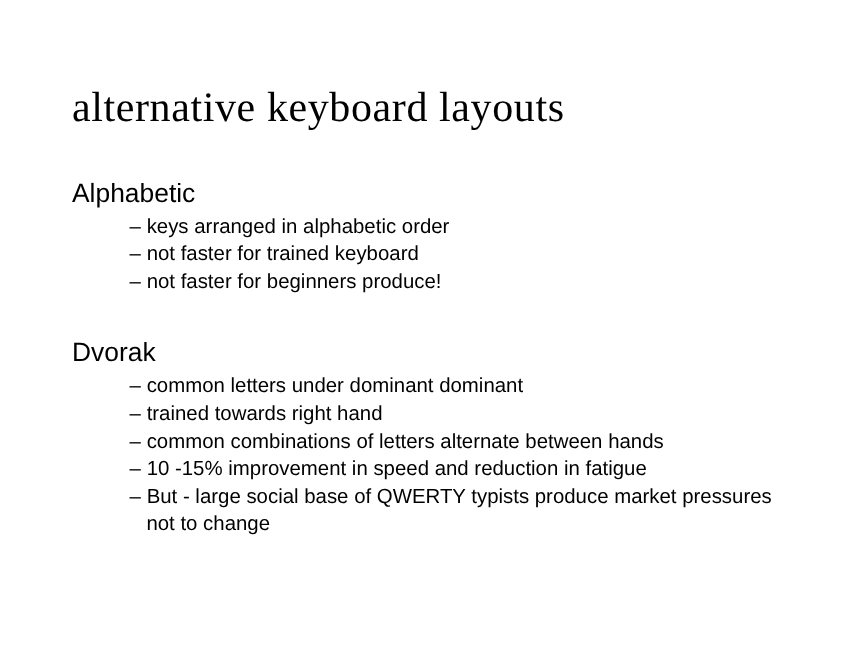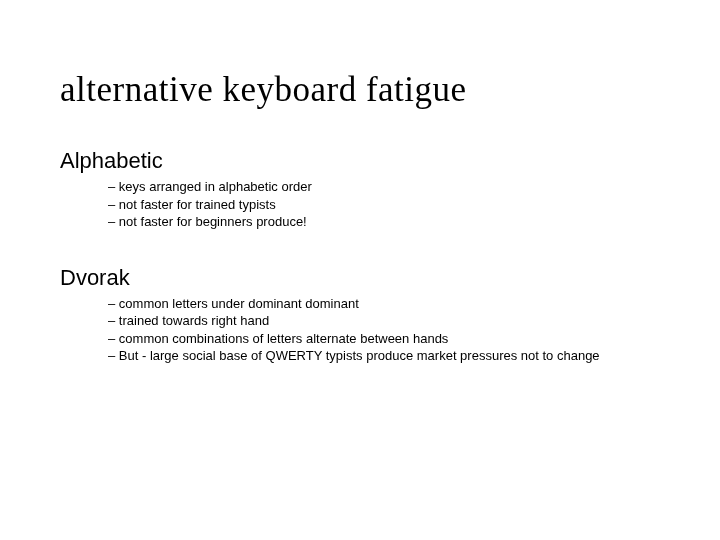--- a/index.html
+++ b/index.html
@@ -27,46 +27,47 @@
   .section-heading {
     font-size: 22px;
     margin: 0 0 4px 0;
   }
   .bullets {
     margin: 0 0 34px 0;
     padding: 0 0 0 48px;
     list-style: none;
   }
   .bullets li {
-    font-size: 13px;
+    font-size: 17px;
     line-height: 1.35;
     padding-left: 14px;
     text-indent: -14px;
   }
   .bullets li::before {
     content: "–  ";
   }
 </style>
 </head>
 <body>
 
 <div class="slide">
-  <h1 class="title">alternative keyboard fatigue</h1>
+  <h1 class="title">alternative keyboard layouts</h1>
 
   <div>
     <div class="section-heading">Alphabetic</div>
     <ul class="bullets">
       <li>keys arranged in alphabetic order</li>
-      <li>not faster for trained typists</li>
+      <li>not faster for trained keyboard</li>
       <li>not faster for beginners produce!</li>
     </ul>
   </div>
 
   <div>
     <div class="section-heading">Dvorak</div>
     <ul class="bullets">
       <li>common letters under dominant dominant</li>
       <li>trained towards right hand</li>
       <li>common combinations of letters alternate between hands</li>
+      <li>10 -15% improvement in speed and reduction in fatigue</li>
       <li>But - large social base of QWERTY typists produce market pressures not to change</li>
     </ul>
   </div>
 </div>
 
 </body></html>

